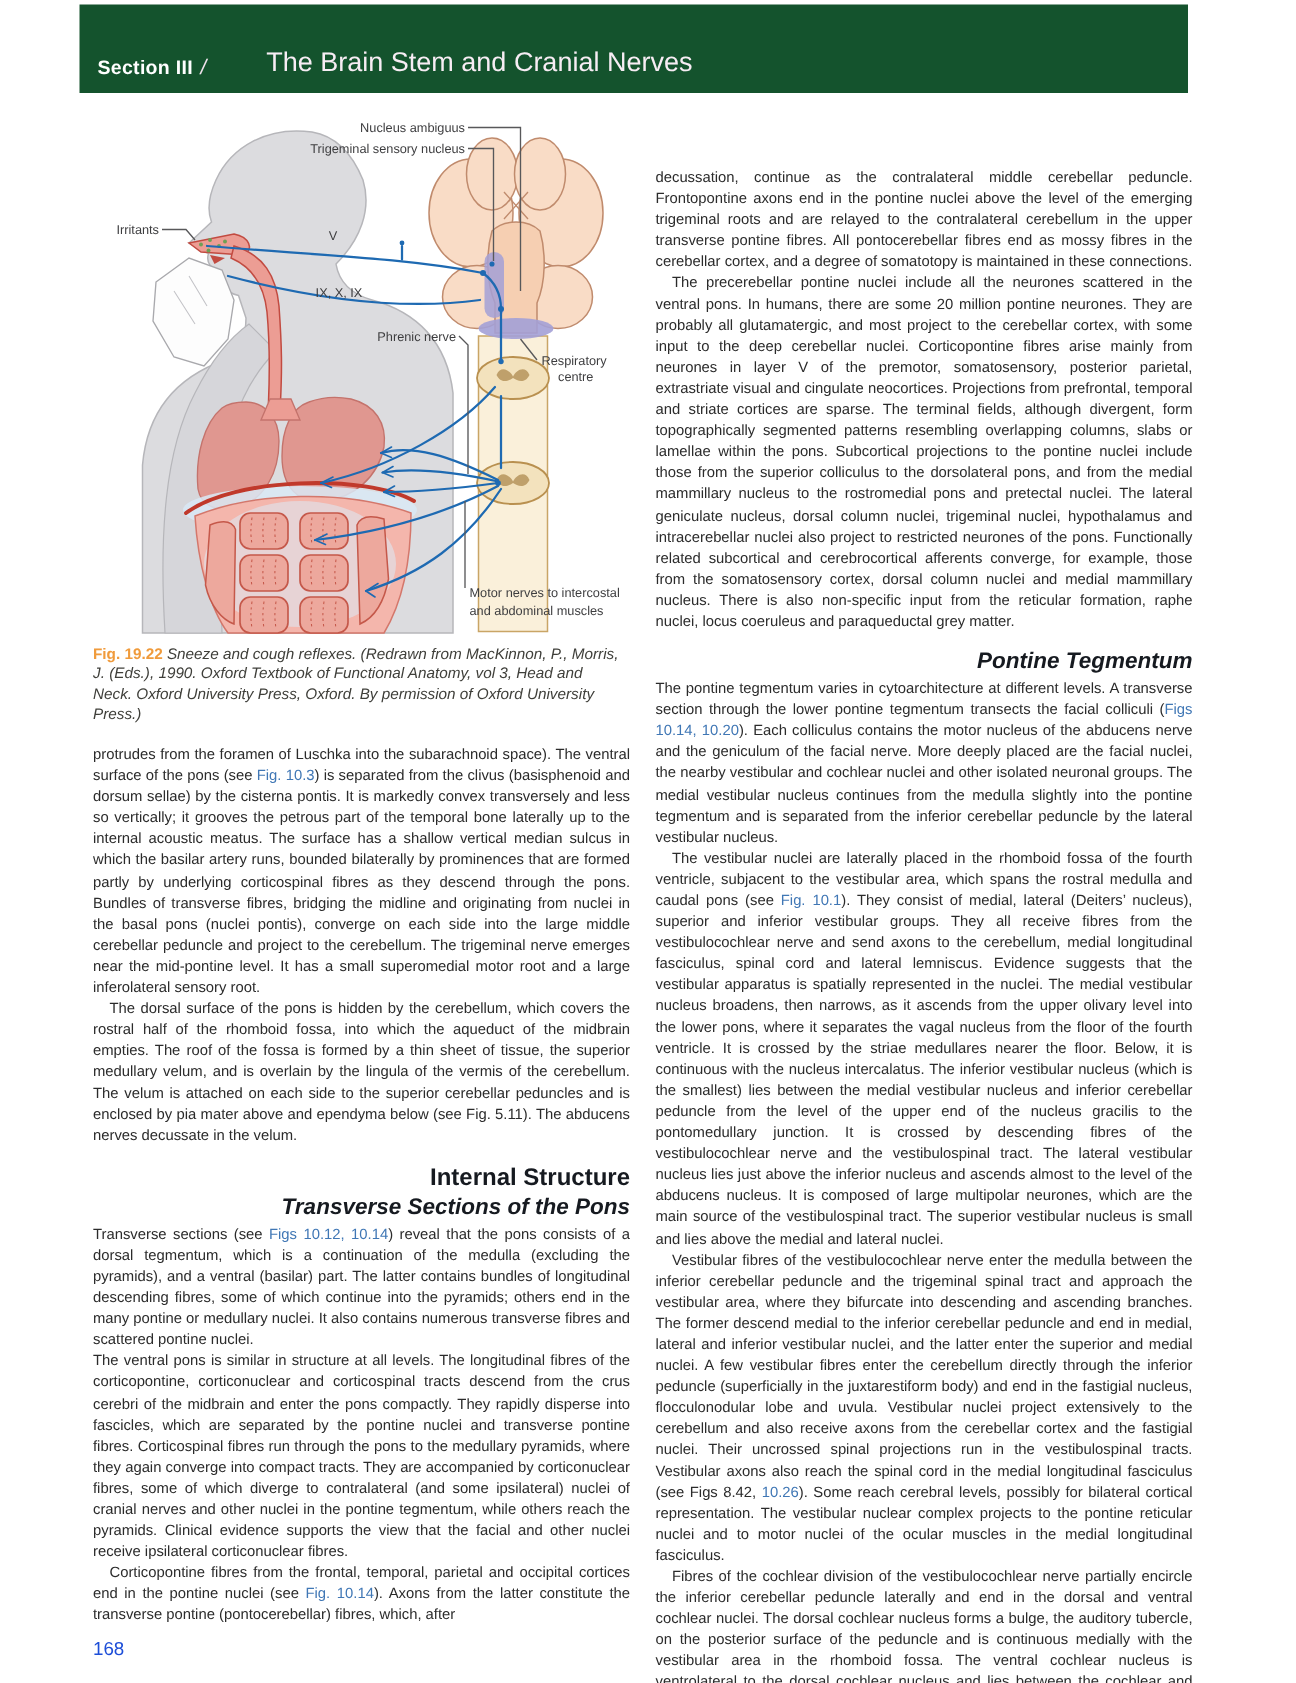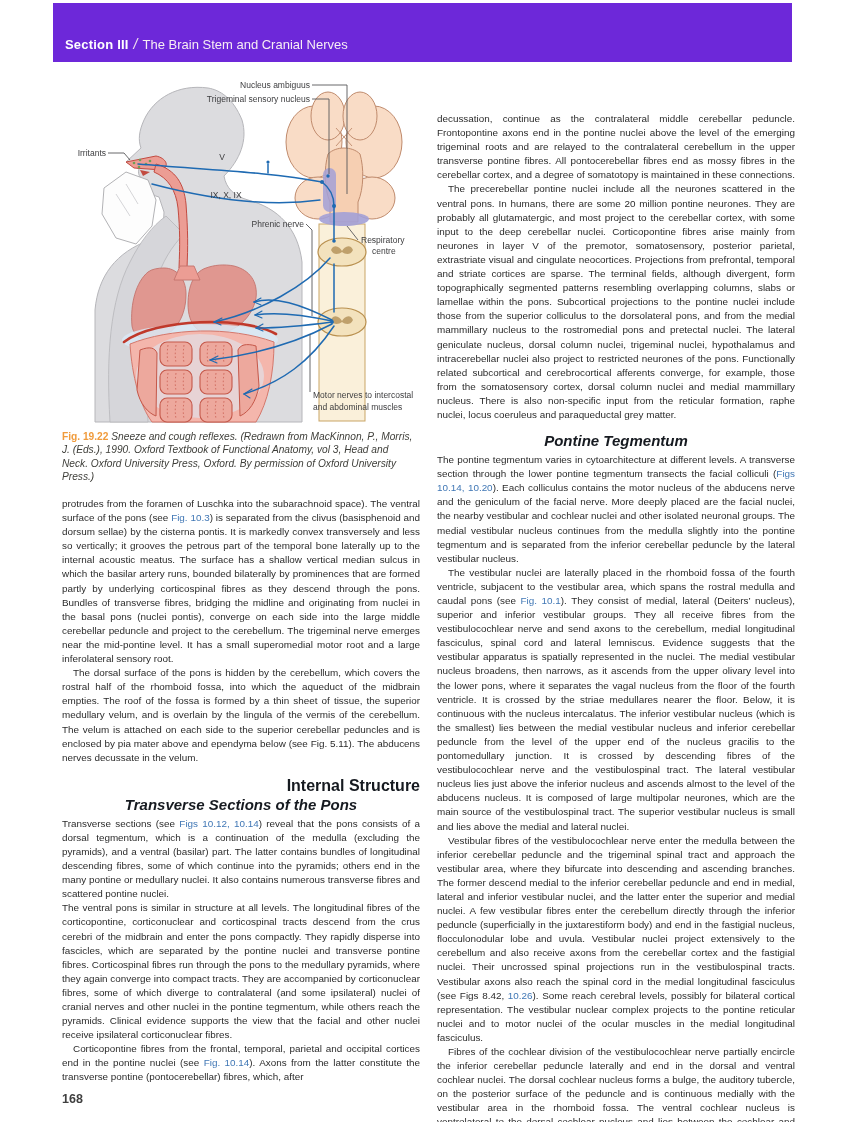--- a/index.html
+++ b/index.html
@@ -1,47 +1,47 @@
 <!DOCTYPE html>
 <html><head>
 <meta charset="utf-8">
 <style>
   * { margin:0; padding:0; box-sizing:border-box; }
   body { background:#ffffff; font-family:"Liberation Sans", sans-serif; }
   .page { position:relative; width:864px; height:1122px; background:#fff; overflow:hidden; }
 
   
   .header-bar { position:absolute; left:53px; top:3px; width:739px; height:59px;
-    background:#6d28d9; color:#fff; display:flex; align-items:flex-end; padding:0 0 10px 12px; }
+    background:#14532d; color:#fff; display:flex; align-items:flex-end; padding:0 0 10px 12px; }
   .header-bar .sec { font-weight:bold; font-size:13px; letter-spacing:.2px; }
   .header-bar .div { font-size:14px; font-style:italic; margin:0 5px; color:#f2e3ee; }
-  .header-bar .ttl { font-size:13px; color:#f7edf4; }
+  .header-bar .ttl { font-size:18px; color:#f7edf4;margin-left:35px; }
 
   
   .figure-wrap { position:absolute; left:60px; top:76px; width:362px; height:348px; }
   .fig-label { font-size:8.5px; fill:#3d3d3f; font-family:"Liberation Sans", sans-serif; }
 
   
   .caption { position:absolute; left:62px; top:430px; width:354px;
     font-size:10.2px; line-height:13.4px; color:#3f3f3a; font-style:italic; }
   .caption .figno { color:#f09b3c; font-weight:bold; font-style:normal; }
 
   
   .col { position:absolute; width:358px; font-size:9.9px; line-height:14.1px;
     color:#2b2b2b; text-align:justify; }
   .col-left  { left:62px;  top:497px; }
   .col-right { left:437px; top:88px;margin-top:24px; }
   .col p { margin:0; }
   .col p.ind { text-indent:11px; }
   .figref { color:#4077b5; }
   .h-major { font-size:16px; font-weight:bold; color:#161a20; margin:11px 0 1px; line-height:19px; text-align:right; }
-  .h-sub { font-size:15px; font-weight:bold; font-style:italic; color:#161a20; margin:1px 0 3px; line-height:18px; text-align:center; }
+  .h-sub { font-size:15px; font-weight:bold; font-style:italic; color:#161a20; margin:1px 0 3px; line-height:18px; text-align:right; }
   .h-sub.sp { margin-top:10px; }
 
-  .page-number { position:absolute; left:62px; top:1092px; font-size:12.5px; color:#404040;font-weight:bold; }
+  .page-number { position:absolute; left:62px; top:1092px; font-size:12.5px; color:#1d4ed8; }
 </style>
 </head>
 <body>
 
 <div class="page">
 
   <div class="header-bar">
     <span class="sec">Section III</span>
     <span class="div">/</span>
     <span class="ttl">The Brain Stem and Cranial Nerves</span>

